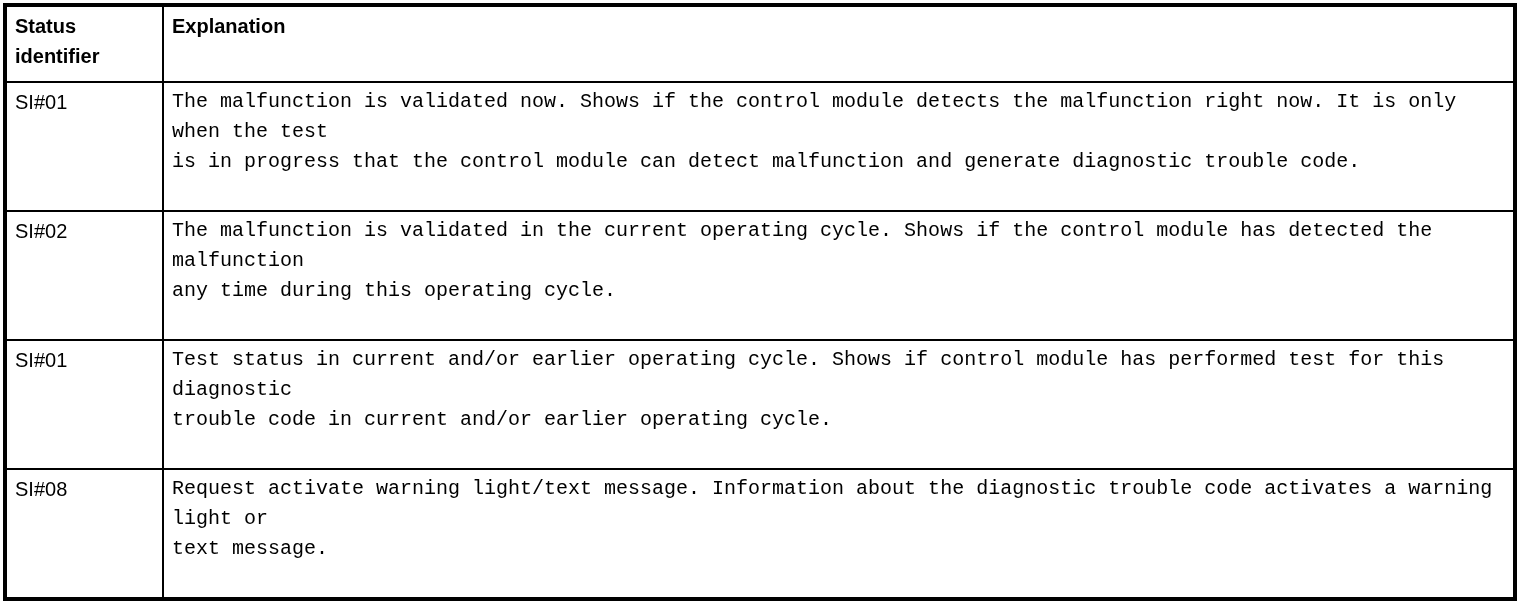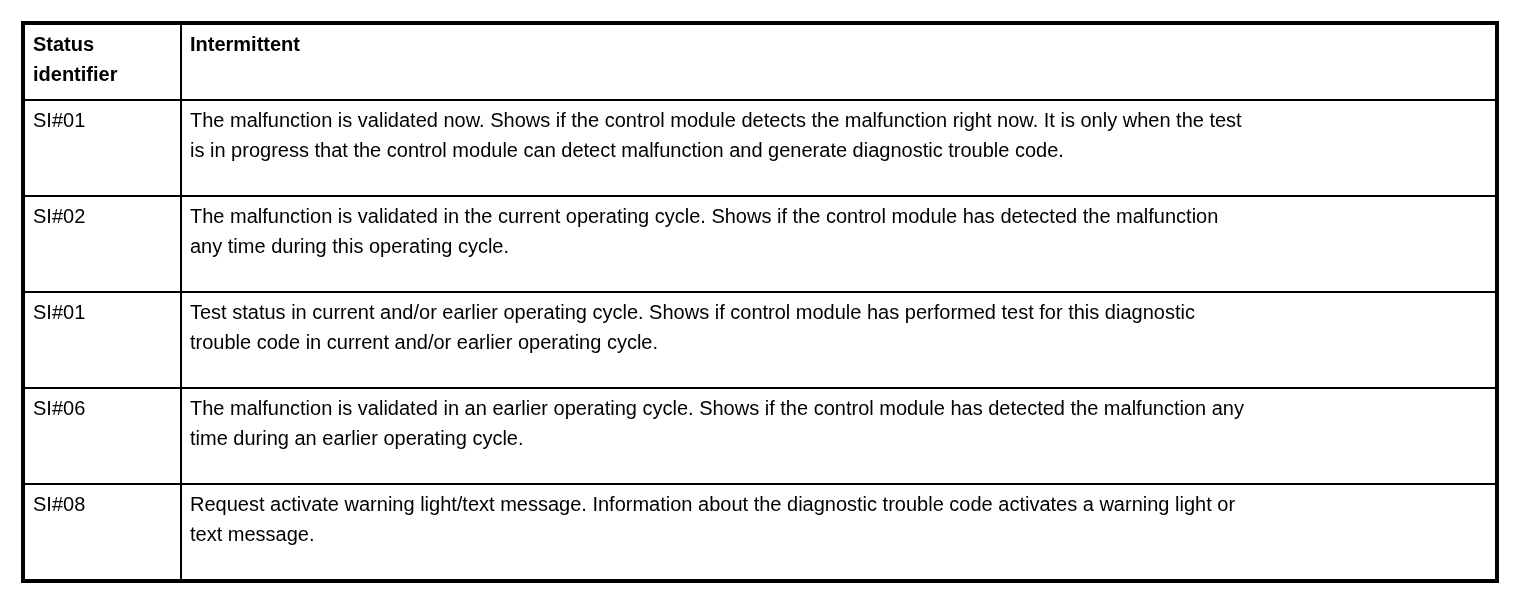--- a/index.html
+++ b/index.html
@@ -6,21 +6,21 @@
     margin: 0;
     padding: 0;
     background: #ffffff;
     font-family: "Liberation Sans", sans-serif;
     color: #000000;
   }
   .page {
     width: 1520px;
     height: 604px;
     box-sizing: border-box;
-    padding: 21px;
+    padding: 3px;
     background: #ffffff;
   }
   table.doc-table {
     width: 100%;
     height: 100%;
     border-collapse: collapse;
     table-layout: fixed;
     background: #ffffff;
   }
   table.doc-table, table.doc-table th, table.doc-table td {
@@ -37,37 +37,37 @@
     line-height: 30px;
     color: #000000;
     overflow: hidden;
   }
   th {
     font-weight: bold;
     white-space: pre-line;
   }
   col.status-col { width: 158px; }
   td.status-cell { white-space: nowrap; }
-  td.explanation-cell { white-space: pre-line; }
+  td.explanation-cell { white-space: pre-line; font-family: Liberation Mono, monospace; }
   tr.header-row { height: 72px; }
 </style>
 </head>
 <body>
 
 <div class="page">
   <table class="doc-table">
     <colgroup>
       <col class="status-col">
       <col>
     </colgroup>
     <thead>
       <tr class="header-row">
         <th>Status
 identifier</th>
-        <th>Intermittent</th>
+        <th>Explanation</th>
       </tr>
     </thead>
     <tbody>
   <tr>
     <td class="status-cell">SI#01</td>
     <td class="explanation-cell">The malfunction is validated now. Shows if the control module detects the malfunction right now. It is only when the test
 is in progress that the control module can detect malfunction and generate diagnostic trouble code.</td>
   </tr>
 
   <tr>
@@ -77,25 +77,20 @@
   </tr>
 
 
 
   <tr>
     <td class="status-cell">SI#01</td>
     <td class="explanation-cell">Test status in current and/or earlier operating cycle. Shows if control module has performed test for this diagnostic
 trouble code in current and/or earlier operating cycle.</td>
   </tr>
 
-  <tr>
-    <td class="status-cell">SI#06</td>
-    <td class="explanation-cell">The malfunction is validated in an earlier operating cycle. Shows if the control module has detected the malfunction any
-time during an earlier operating cycle.</td>
-  </tr>
 
 
   <tr>
     <td class="status-cell">SI#08</td>
     <td class="explanation-cell">Request activate warning light/text message. Information about the diagnostic trouble code activates a warning light or
 text message.</td>
   </tr>
 </tbody>
   </table>
 </div>

